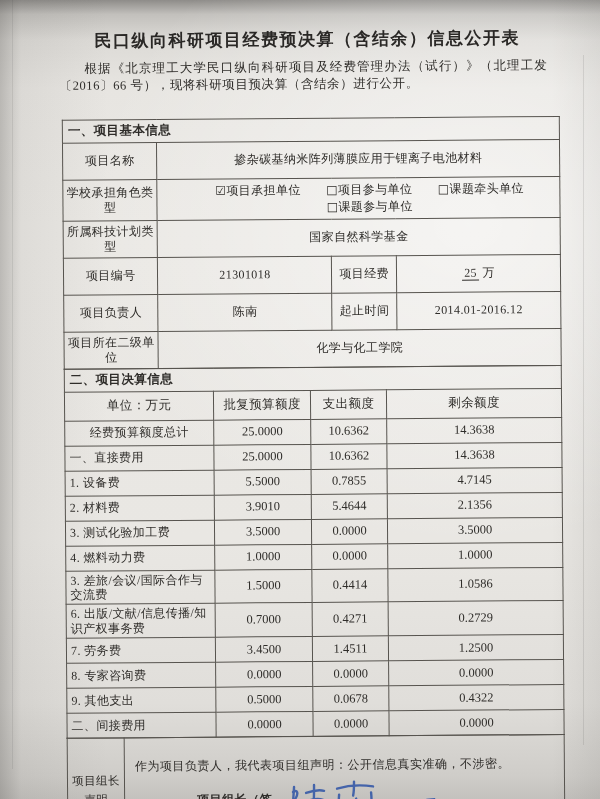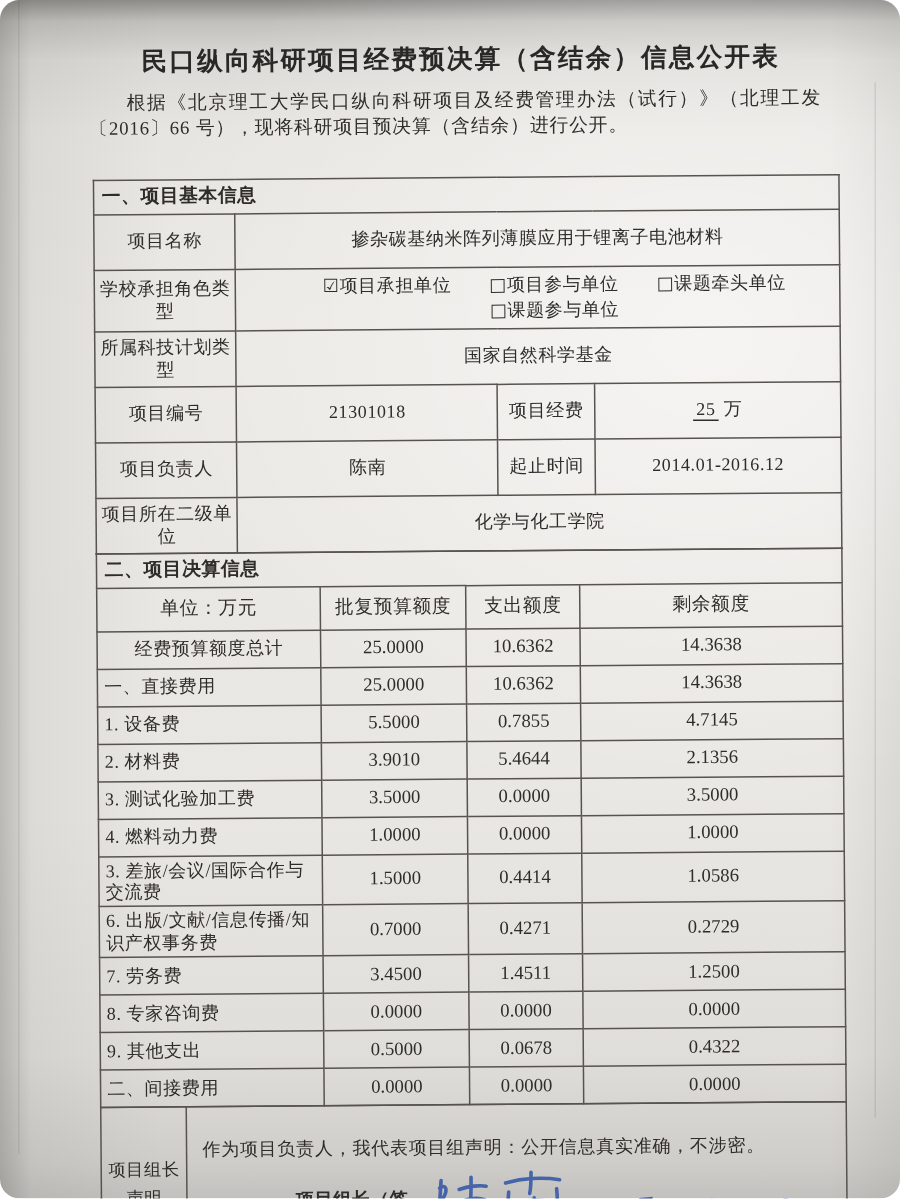--- a/index.html
+++ b/index.html
@@ -7,21 +7,20 @@
     width:600px;height:799px;overflow:hidden;
     font-family:"Liberation Serif","DejaVu Serif",serif;
     color:#2f2d2a;
   }
   .photo{
     position:relative;width:600px;height:799px;
     background:
       radial-gradient(ellipse 620px 520px at 78% 28%, rgba(255,255,255,0.55), rgba(255,255,255,0) 62%),
       linear-gradient(90deg, rgba(80,78,75,0.30) 0%, rgba(80,78,75,0.08) 3.5%, rgba(255,255,255,0) 18%, rgba(255,255,255,0) 92%, rgba(80,78,75,0.10) 100%),
       linear-gradient(180deg, #8e8c89 0%, #c2c0bc 1.8%, #dcdad6 5%, #e7e5e1 11%, #eae8e4 28%, #e9e7e3 68%, #e0deda 88%, #cfcdc9 97%, #c3c1bd 100%);
-    border-radius: 13px;
   }
   
   .photo::before{content:"";position:absolute;left:12px;top:0;bottom:30px;width:1px;background:rgba(60,58,55,0.10);}
   .photo::after{content:"";position:absolute;left:583px;top:55px;height:690px;width:1px;background:rgba(60,58,55,0.12);}
   .paper{
     position:absolute;inset:0;
     padding:28px 40px 0 60px;
     transform:rotate(-0.45deg);
   }
   .title{

